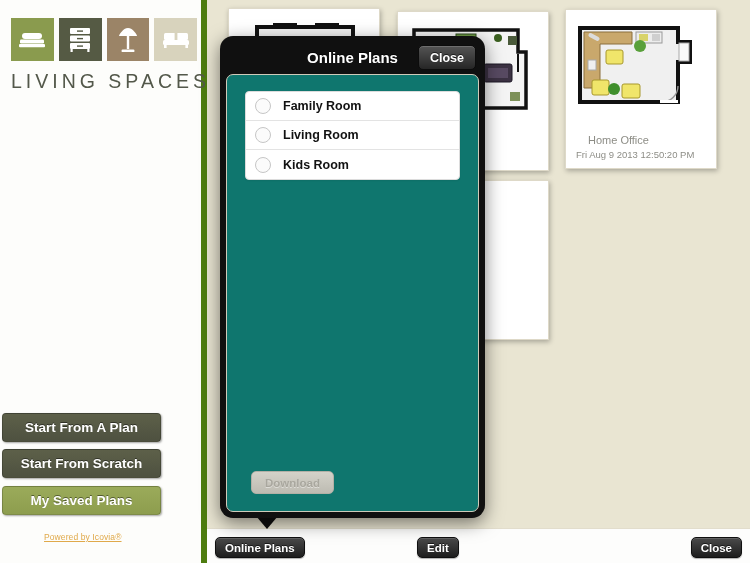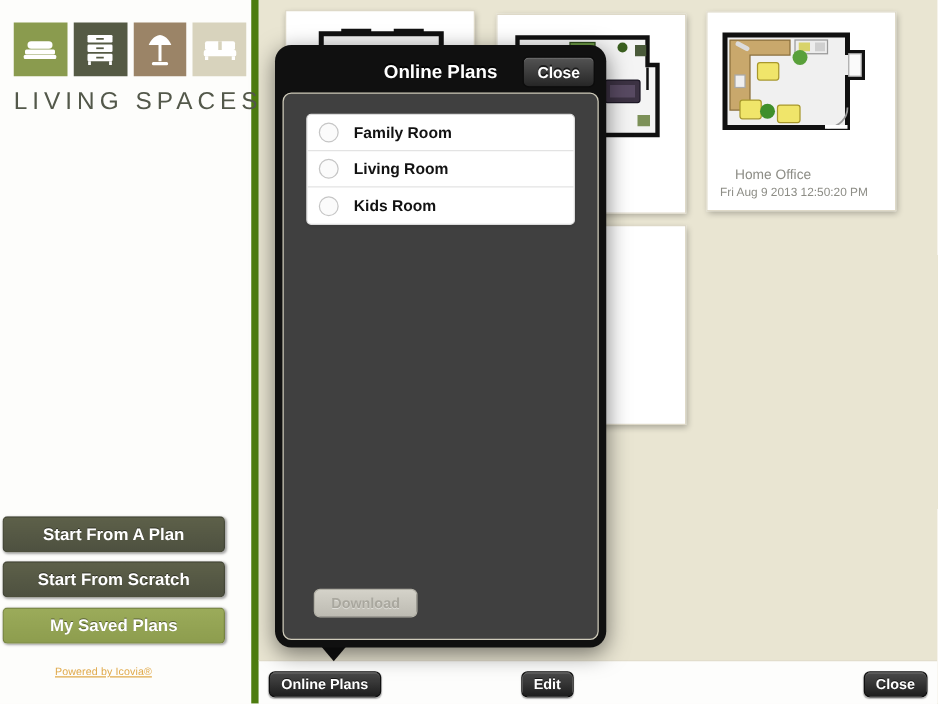--- a/index.html
+++ b/index.html
@@ -24,21 +24,21 @@
   .logo-glyph{display:block;}
   #logo-word{
     margin-top:9px;
     font-size:19.5px;letter-spacing:4.0px;
     color:#53584a;font-weight:400;
     font-family:"Liberation Sans", sans-serif;
     white-space:nowrap;
   }
 
   .side-btn{
-    position:absolute;left:2px;width:178px;height:29px;
+    position:absolute;left:2px;width:159px;height:29px;
     border-radius:4px;
     display:flex;align-items:center;justify-content:center;
     color:#ffffff;font-size:13.5px;font-weight:bold;
     text-shadow:0 -1px 0 rgba(0,0,0,.45);
     box-shadow:1px 1px 2px rgba(0,0,0,.35);
     box-sizing:border-box;cursor:pointer;
     border:1px solid rgba(0,0,0,.18);
   }
   .side-btn.dark{background:linear-gradient(#5d6049,#4e5140);}
   .side-btn.active{background:linear-gradient(#9bab5a,#8d9d4e);}
@@ -124,21 +124,21 @@
     padding:0 11px;border-radius:5px;
     background:linear-gradient(#545454,#262626);
     border:1px solid #0c0c0c;
     color:#fff;font-size:12.5px;font-weight:bold;
     display:flex;align-items:center;justify-content:center;
     cursor:pointer;text-shadow:0 -1px 0 rgba(0,0,0,.6);
     box-shadow:inset 0 1px 0 rgba(255,255,255,.16);
   }
   #pop-body{
     position:absolute;left:6px;top:38px;right:6px;bottom:6px;
-    background:#404040;
+    background:#0f766e;
     border-radius:7px;
     border:1px solid #cfcbba;
     box-sizing:border-box;
     overflow:hidden;
     text-decoration:underline;
   }
   #plan-list{
     position:absolute;left:18px;top:16px;right:18px;
     background:#ffffff;
     border:1px solid #dcdcdc;

